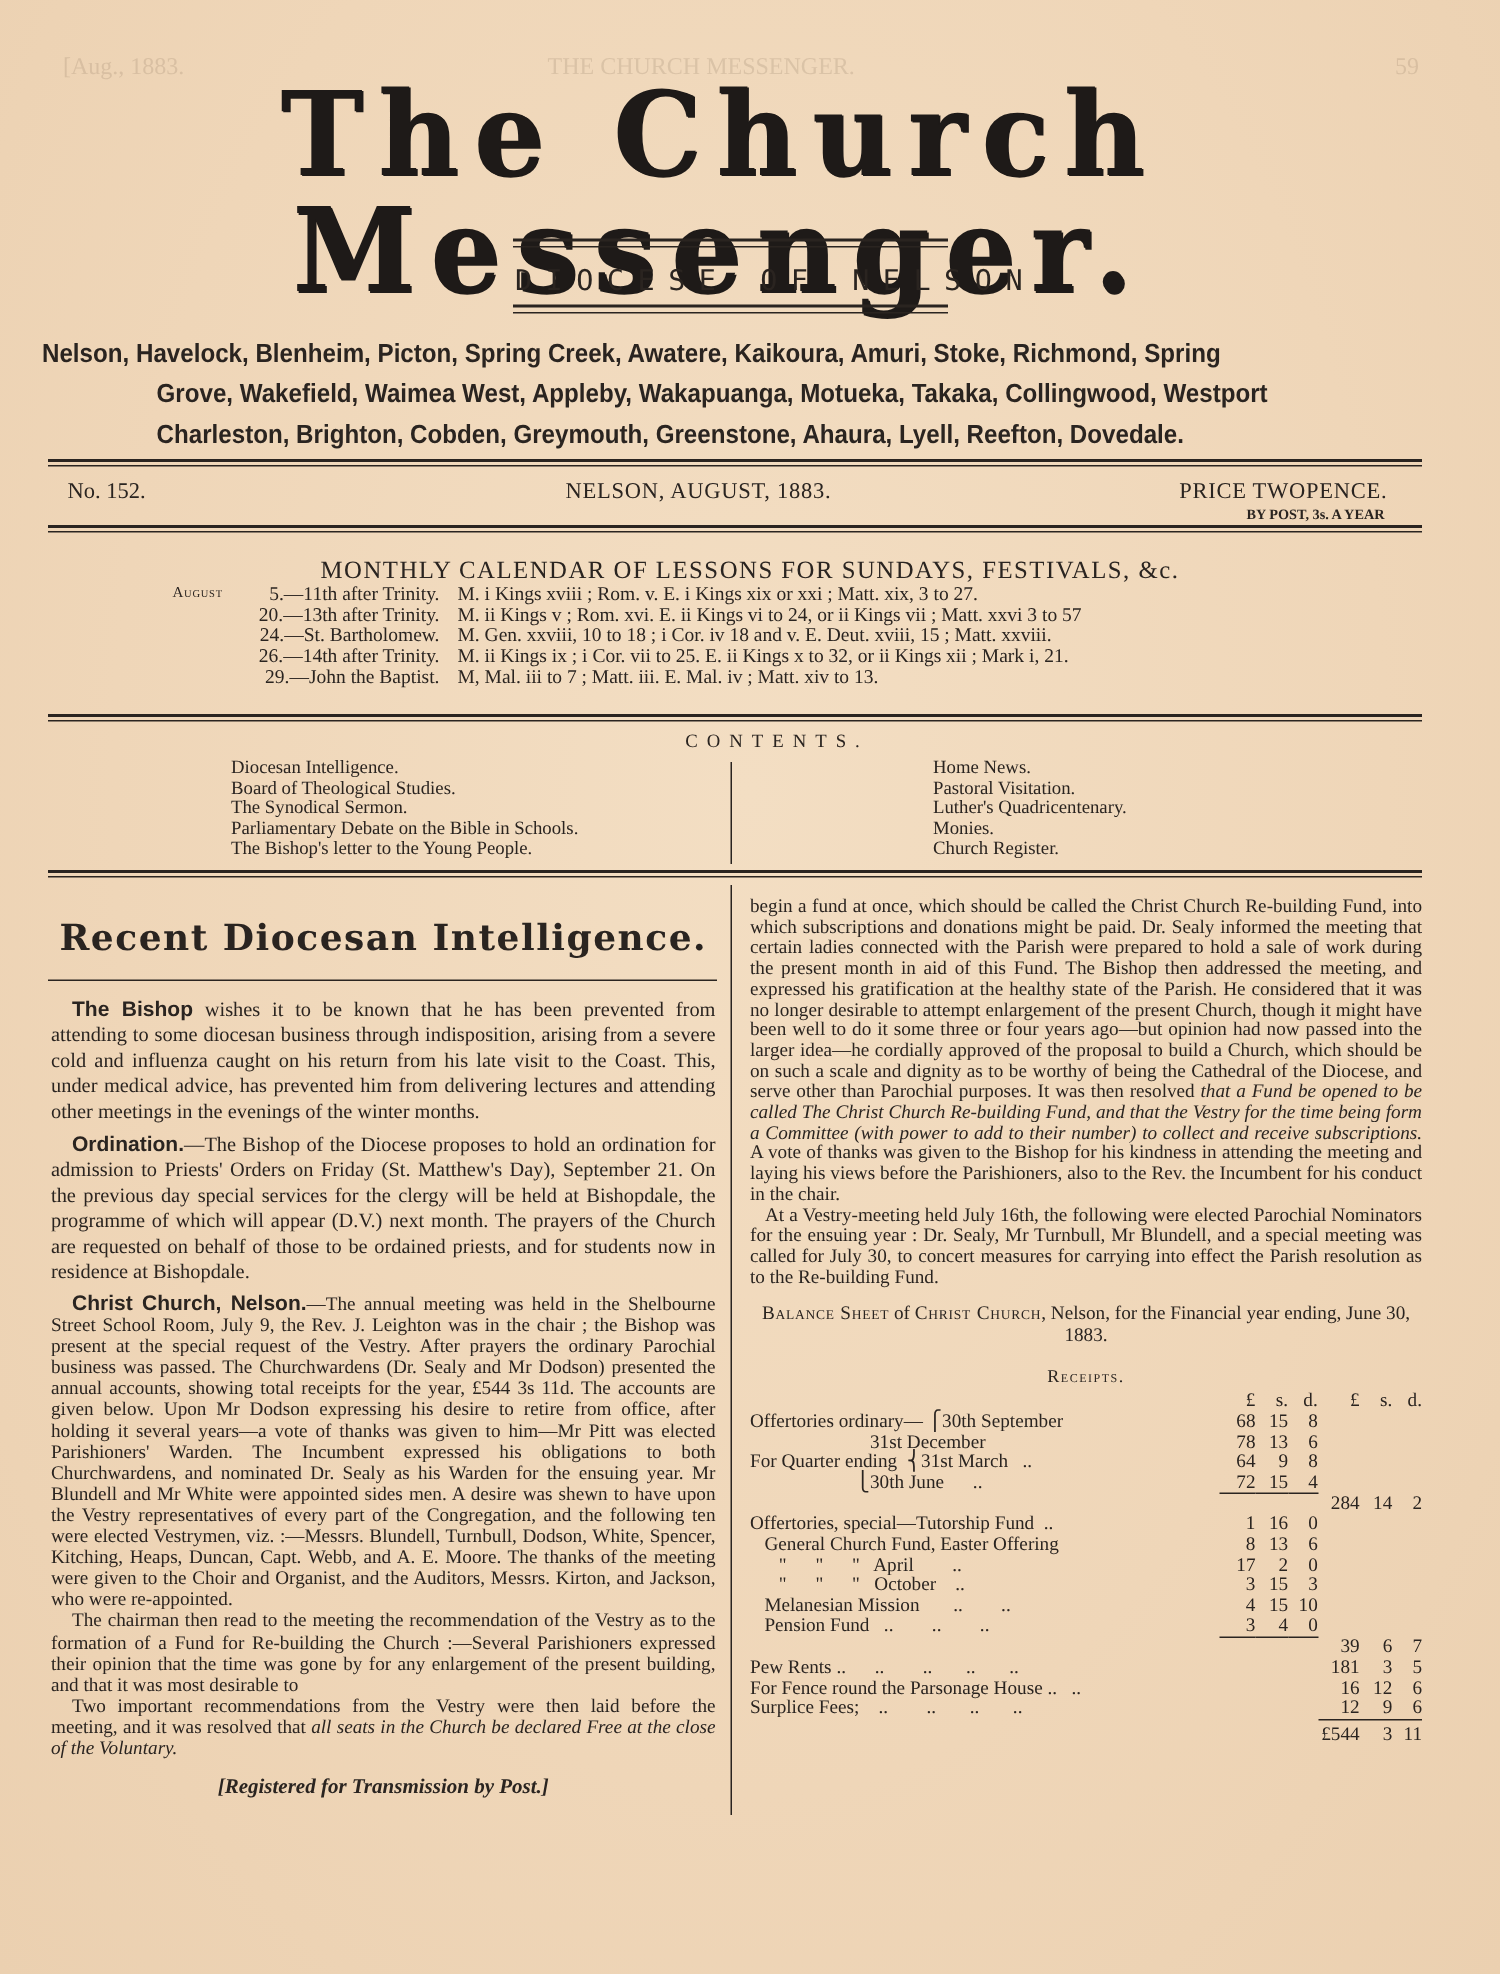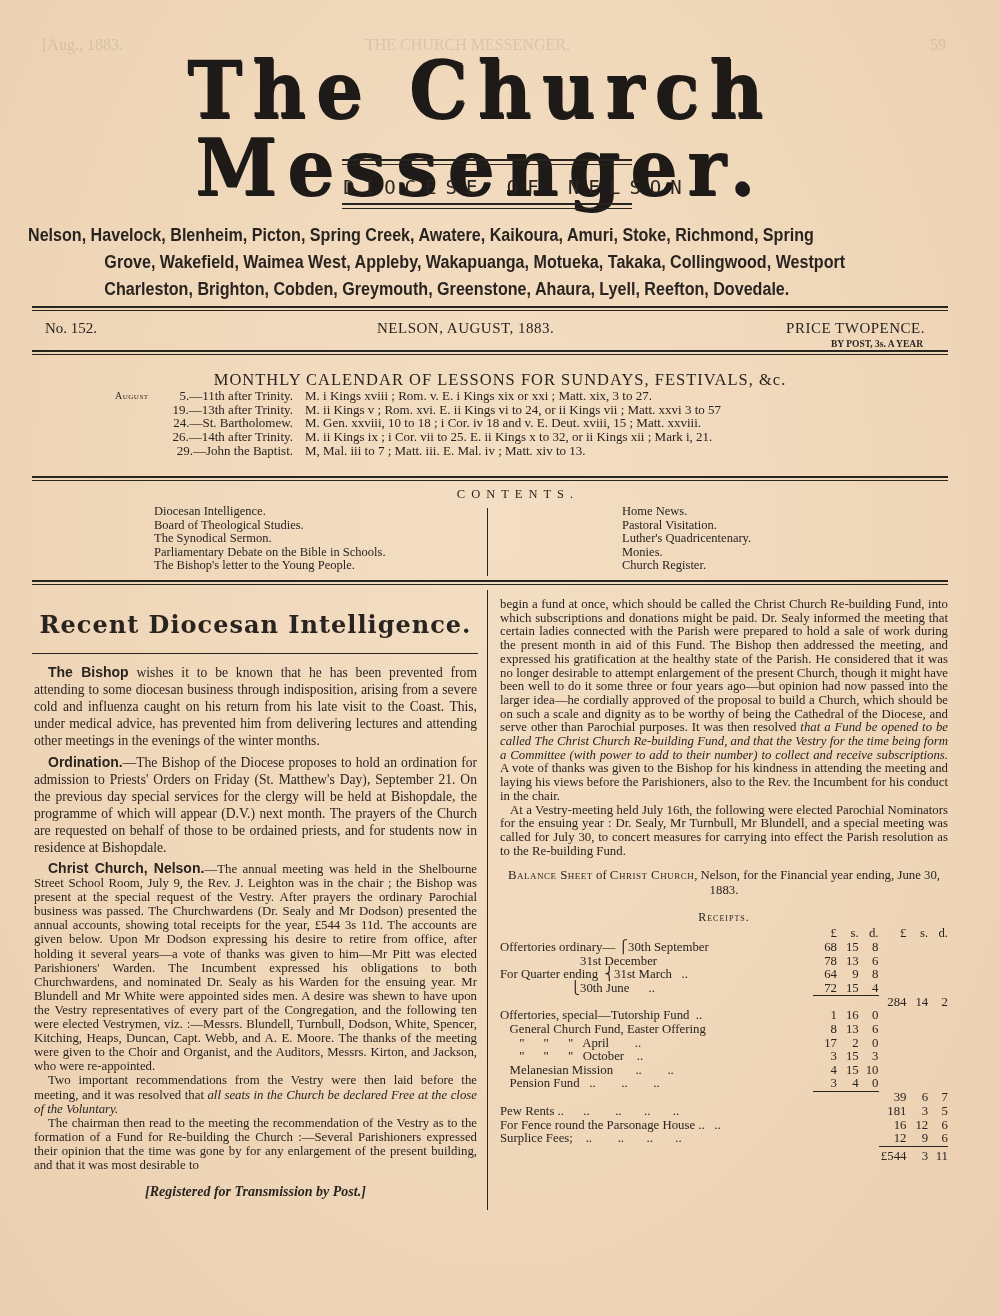--- a/index.html
+++ b/index.html
@@ -133,21 +133,21 @@
 
 <div class="cal-title">MONTHLY CALENDAR OF LESSONS FOR SUNDAYS, FESTIVALS, &amp;c.</div>
 <div class="cal">
   <div class="cal-row">
     <span class="m sc">August</span>
     <span class="d" style="width:150px">5.—11th after Trinity.</span>
     <span class="r">M. i Kings xviii ; Rom. v.    E. i Kings xix or xxi ; Matt. xix, 3 to 27.</span>
   </div>
   <div class="cal-row">
     <span class="m"></span>
-    <span class="d" style="width:150px">19.—13th after Trinity.</span>
+    <span class="d" style="width:150px">20.—13th after Trinity.</span>
     <span class="r">M. ii Kings v ; Rom. xvi.    E. ii Kings vi to 24, or ii Kings vii ; Matt. xxvi 3 to 57</span>
   </div>
   <div class="cal-row">
     <span class="m"></span>
     <span class="d" style="width:150px">24.—St. Bartholomew.</span>
     <span class="r">M. Gen. xxviii, 10 to 18 ; i Cor. iv 18 and v.    E. Deut. xviii, 15 ; Matt. xxviii.</span>
   </div>
   <div class="cal-row">
     <span class="m"></span>
     <span class="d" style="width:150px">26.—14th after Trinity.</span>
@@ -184,23 +184,23 @@
 <div class="col-left">
   <div class="section-head">Recent Diocesan Intelligence.</div>
   <div class="section-rule"></div>
 
   <p class="para"><span class="lead">The Bishop</span><span> wishes it to be known that he has been prevented from attending to some diocesan business through indisposition, arising from a severe cold and influenza caught on his return from his late visit to the Coast. This, under medical advice, has prevented him from delivering lectures and attending other meetings in the evenings of the winter months.</span></p>
 
   <p class="para"><span class="lead">Ordination.</span><span>—The Bishop of the Diocese proposes to hold an ordination for admission to Priests' Orders on Friday (St. Matthew's Day), September 21. On the previous day special services for the clergy will be held at Bishopdale, the programme of which will appear (D.V.) next month. The prayers of the Church are requested on behalf of those to be ordained priests, and for students now in residence at Bishopdale.</span></p>
 
   <p class="para tight"><span class="lead">Christ Church, Nelson.</span><span>—The annual meeting was held in the Shelbourne Street School Room, July 9, the Rev. J. Leighton was in the chair ; the Bishop was present at the special request of the Vestry. After prayers the ordinary Parochial business was passed. The Churchwardens (Dr. Sealy and Mr Dodson) presented the annual accounts, showing total receipts for the year, £544 3s 11d. The accounts are given below. Upon Mr Dodson expressing his desire to retire from office, after holding it several years—a vote of thanks was given to him—Mr Pitt was elected Parishioners' Warden. The Incumbent expressed his obligations to both Churchwardens, and nominated Dr. Sealy as his Warden for the ensuing year. Mr Blundell and Mr White were appointed sides men. A desire was shewn to have upon the Vestry representatives of every part of the Congregation, and the following ten were elected Vestrymen, viz. :—Messrs. Blundell, Turnbull, Dodson, White, Spencer, Kitching, Heaps, Duncan, Capt. Webb, and A. E. Moore. The thanks of the meeting were given to the Choir and Organist, and the Auditors, Messrs. Kirton, and Jackson, who were re-appointed.</span></p>
 
+  <p class="para tight"><span>The chairman then read to the meeting the recommendation of the Vestry as to the formation of a Fund for Re-building the Church :—Several Parishioners expressed their opinion that the time was gone by for any enlargement of the present building, and that it was most desirable to</span></p>
+
   <p class="para tight"><span>Two important recommendations from the Vestry were then laid before the meeting, and it was resolved that </span><span class="it">all seats in the Church be declared Free at the close of the Voluntary.</span></p>
-
-  <p class="para tight"><span>The chairman then read to the meeting the recommendation of the Vestry as to the formation of a Fund for Re-building the Church :—Several Parishioners expressed their opinion that the time was gone by for any enlargement of the present building, and that it was most desirable to</span></p>
 
   <div class="reg">[Registered for Transmission by Post.]</div>
 </div>
 
 <div class="col-divider"></div>
 
 <div class="col-right">
   <p class="rpara"><span>begin a fund at once, which should be called the Christ Church Re-building Fund, into which subscriptions and donations might be paid. Dr. Sealy informed the meeting that certain ladies connected with the Parish were prepared to hold a sale of work during the present month in aid of this Fund. The Bishop then addressed the meeting, and expressed his gratification at the healthy state of the Parish. He considered that it was no longer desirable to attempt enlargement of the present Church, though it might have been well to do it some three or four years ago—but opinion had now passed into the larger idea—he cordially approved of the proposal to build a Church, which should be on such a scale and dignity as to be worthy of being the Cathedral of the Diocese, and serve other than Parochial purposes. It was then resolved </span><span class="it">that a Fund be opened to be called The Christ Church Re-building Fund, and that the Vestry for the time being form a Committee (with power to add to their number) to collect and receive subscriptions.</span><span> A vote of thanks was given to the Bishop for his kindness in attending the meeting and laying his views before the Parishioners, also to the Rev. the Incumbent for his conduct in the chair.</span></p>
   <p class="rpara indent">At a Vestry-meeting held July 16th, the following were elected Parochial Nominators for the ensuing year : Dr. Sealy, Mr Turnbull, Mr Blundell, and a special meeting was called for July 30, to concert measures for carrying into effect the Parish resolution as to the Re-building Fund.</p>
 

